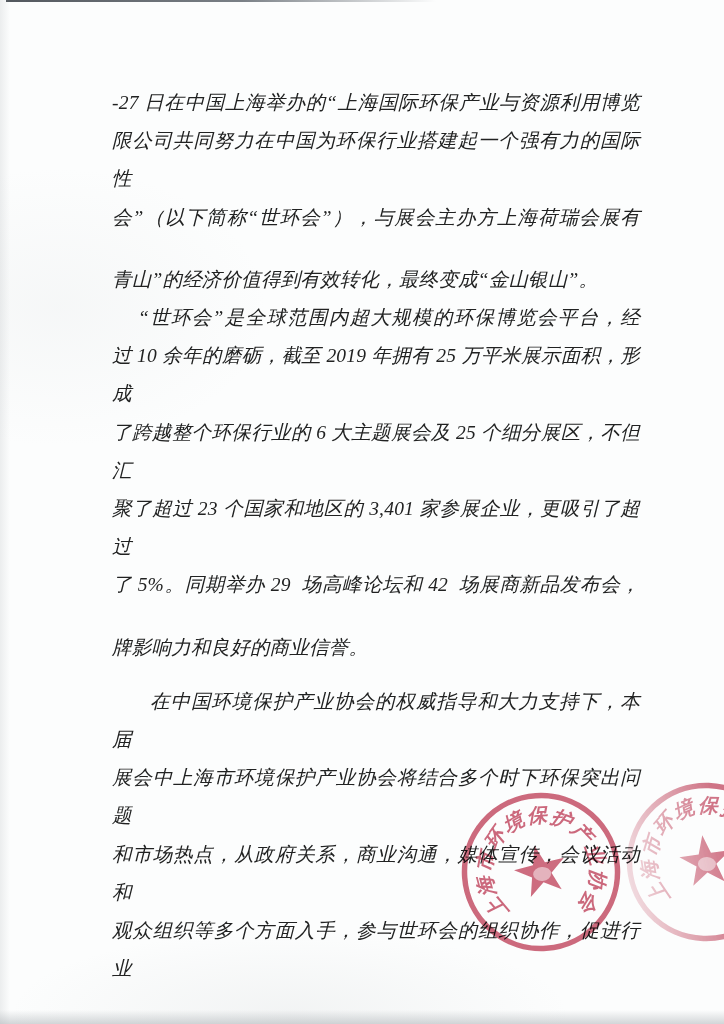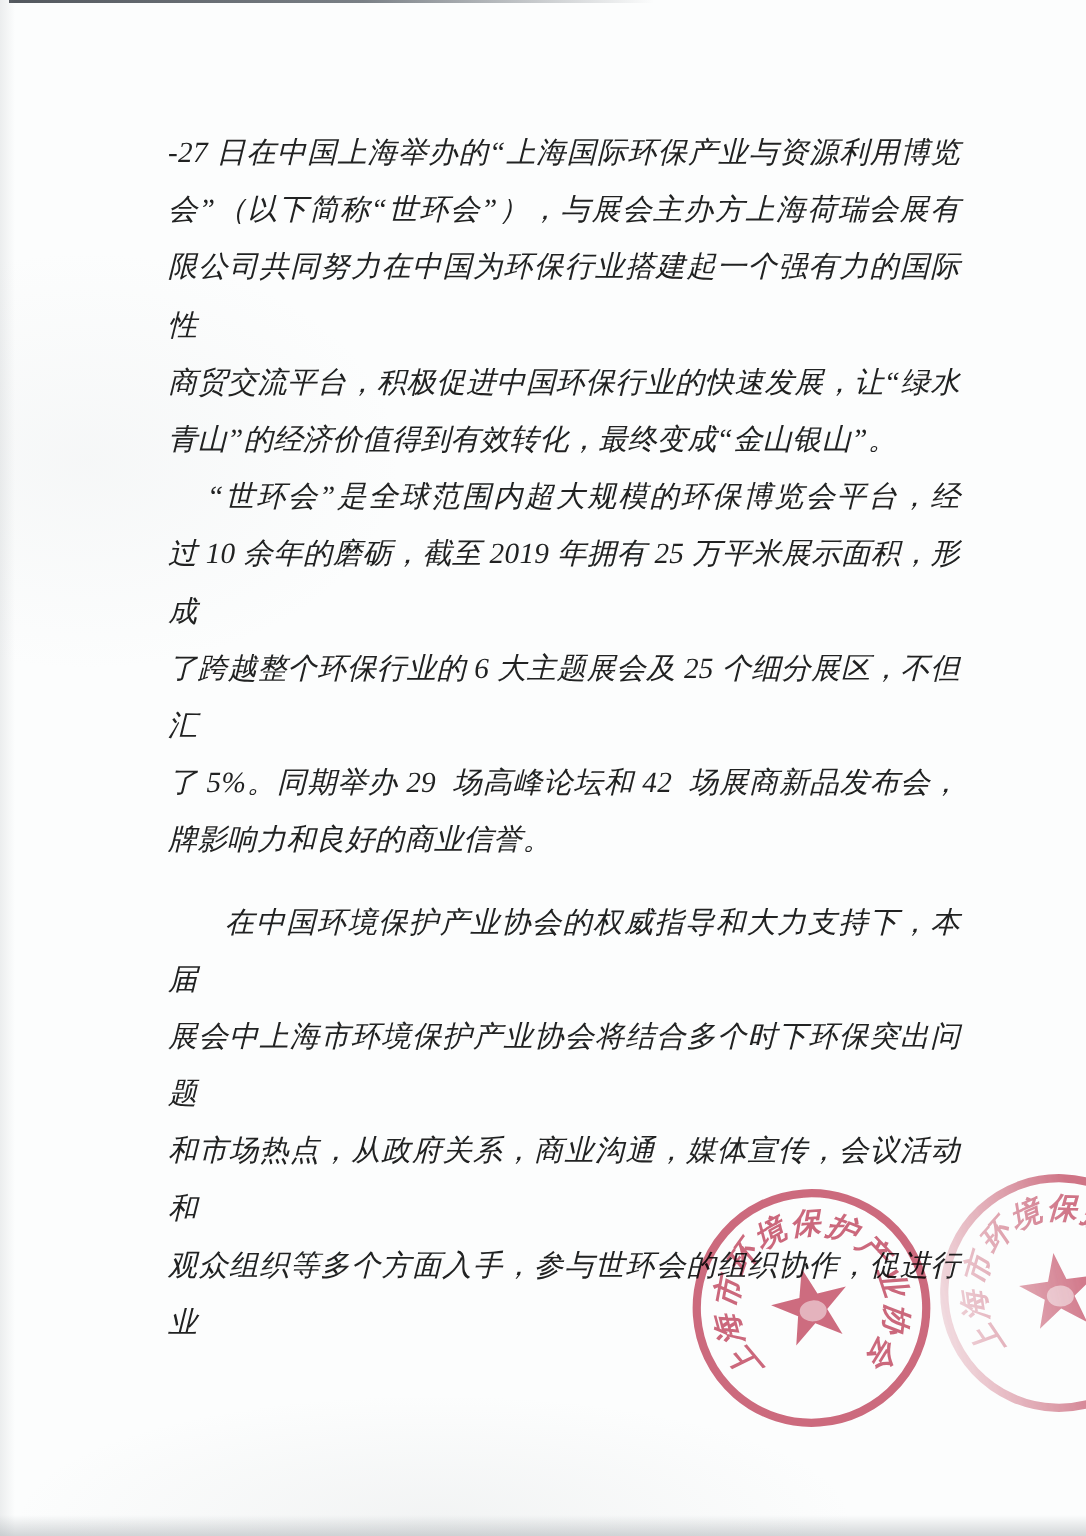--- a/index.html
+++ b/index.html
@@ -34,21 +34,21 @@
   }
   
   .textblock{
     position:absolute;top:84px;left:112px;width:528px;
     font-size:19.5px;line-height:38.2px;
     color:#212222;
     letter-spacing:.2px;
   }
   .line{white-space:pre-wrap;}
   .jl{text-align:justify;text-align-last:justify;}
-  .ll{text-align:right;text-align-last:left;}
+  .ll{text-align:right;text-align-last:left;margin-top:24px;}
   .ind{text-indent:38px;margin-top:16px;}
   .ind-q{text-indent:26px;}
   
   .seal{
     position:absolute;
     mix-blend-mode:multiply;
     opacity:.92;
   }
   .seal-1{left:456px;top:787px;transform:rotate(-4deg);}
   .seal-2{
@@ -69,27 +69,27 @@
 </head>
 <body>
 
 <div class="page">
 
   <div class="scan-top-line"></div>
   <div class="scan-left-shadow"></div>
 
   <div class="textblock">
     <div class="line jl">-27 日在中国上海举办的“上海国际环保产业与资源利用博览</div>
+    <div class="line jl">限公司共同努力在中国为环保行业搭建起一个强有力的国际性</div>
     <div class="line jl">会”（以下简称“世环会”），与展会主办方上海荷瑞会展有</div>
-    <div class="line jl">限公司共同努力在中国为环保行业搭建起一个强有力的国际性</div>
-    <div class="line jl">商贸交流平台，积极促进中国环保行业的快速发展，让“绿水</div>
     <div class="line ll">青山”的经济价值得到有效转化，最终变成“金山银山”。</div>
     <div class="line jl ind-q">“世环会”是全球范围内超大规模的环保博览会平台，经</div>
     <div class="line jl">过 10 余年的磨砺，截至 2019 年拥有 25 万平米展示面积，形成</div>
     <div class="line jl">了跨越整个环保行业的 6 大主题展会及 25 个细分展区，不但汇</div>
+    <div class="line jl">聚了超过 23 个国家和地区的 3,401 家参展企业，更吸引了超过</div>
     <div class="line jl">了 5%。同期举办 29  场高峰论坛和 42  场展商新品发布会，</div>
     <div class="line ll">牌影响力和良好的商业信誉。</div>
     <div class="line jl ind">在中国环境保护产业协会的权威指导和大力支持下，本届</div>
     <div class="line jl">展会中上海市环境保护产业协会将结合多个时下环保突出问题</div>
     <div class="line jl">和市场热点，从政府关系，商业沟通，媒体宣传，会议活动和</div>
     <div class="line jl">观众组织等多个方面入手，参与世环会的组织协作，促进行业</div>
 
   </div>
 
   <svg class="seal seal-1" width="170" height="170" viewBox="-85 -85 170 170" style="color: rgb(198, 79, 102);">

